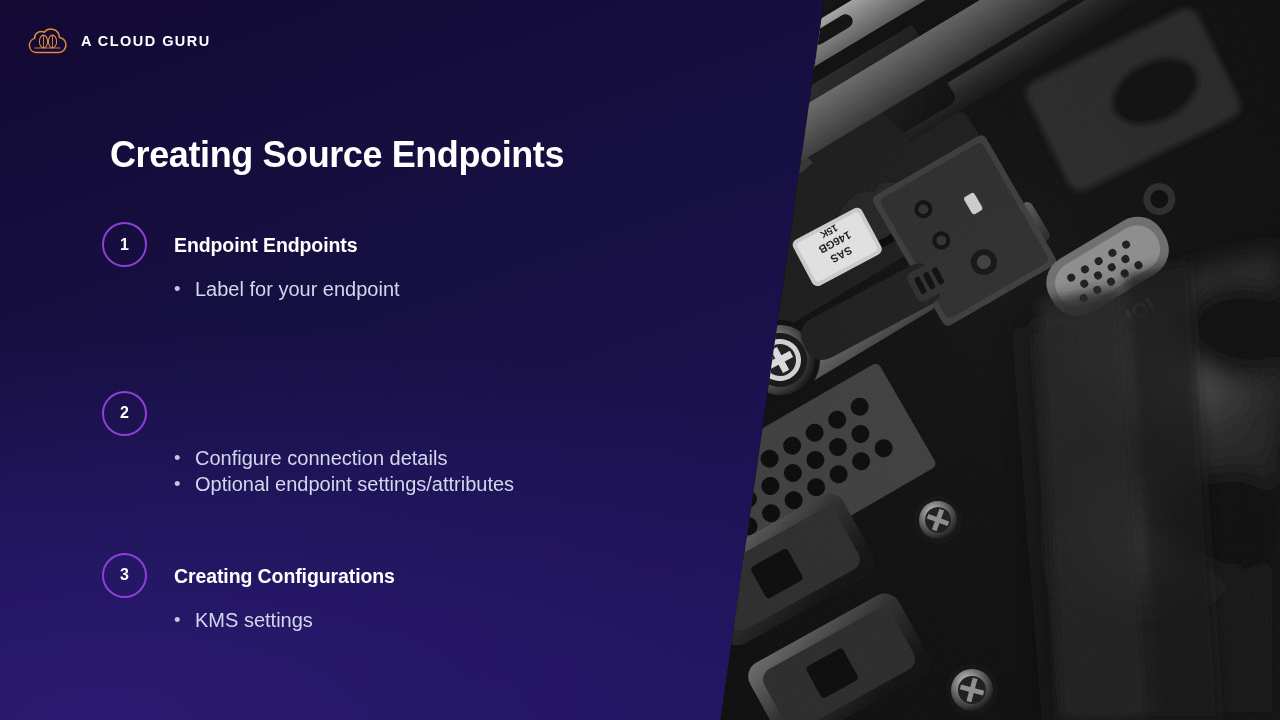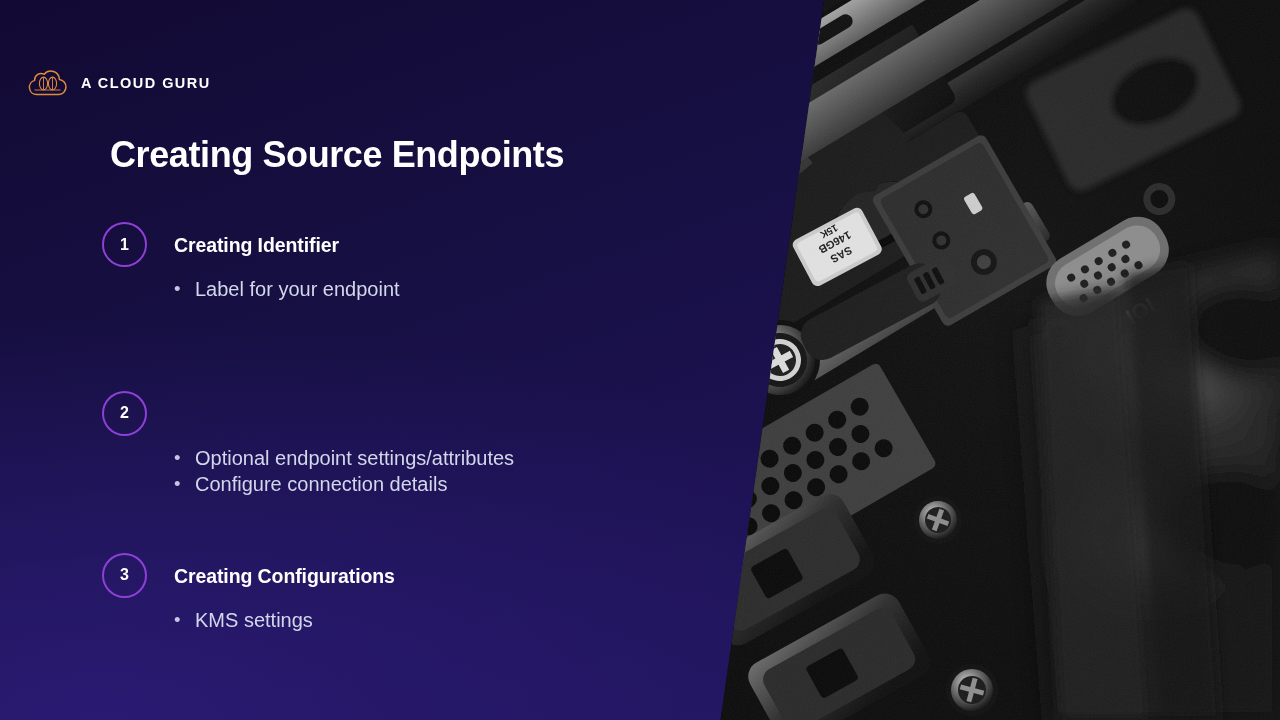--- a/index.html
+++ b/index.html
@@ -28,21 +28,20 @@
     overflow:hidden;
     background:#0b0b0b;
   }
   #photo-panel .photo-svg { position:absolute; inset:0; width:100%; height:100%; display:block; }
 
   
   #logo {
     position:absolute; left:25px; top:26px;
     display:flex; align-items:center; gap:11px;
     height:30px;
-    margin-top:42px;
   }
   #logo .cloud-wrap { width:45px; height:30px; display:block; }
   #logo .brand {
     color:#ffffff; font-size:14.5px; font-weight:bold;
     letter-spacing:1.45px; line-height:1; white-space:nowrap;
   }
 
   
   #title {
     position:absolute; left:110px; top:134px;
@@ -361,34 +360,34 @@
     <span class="brand">A CLOUD GURU</span>
   </div>
 
   <h1 id="title">Creating Source Endpoints</h1>
 
   <div id="steps">
 
     <div class="step" id="step-1">
       <div class="step-head">
         <div class="step-badge">1</div>
-        <div class="step-title">Creating Identifier</div>
+        <div class="step-title">Endpoint Endpoints</div>
       </div>
       <ul class="bullets">
         <li>Label for your endpoint</li>
       </ul>
     </div>
 
     <div class="step" id="step-2">
       <div class="step-head">
         <div class="step-badge">2</div>
       </div>
       <ul class="bullets">
+        <li>Configure connection details</li>
         <li>Optional endpoint settings/attributes</li>
-        <li>Configure connection details</li>
       </ul>
     </div>
 
     <div class="step" id="step-3">
       <div class="step-head">
         <div class="step-badge">3</div>
         <div class="step-title">Creating Configurations</div>
       </div>
       <ul class="bullets">
         <li>KMS settings</li>

